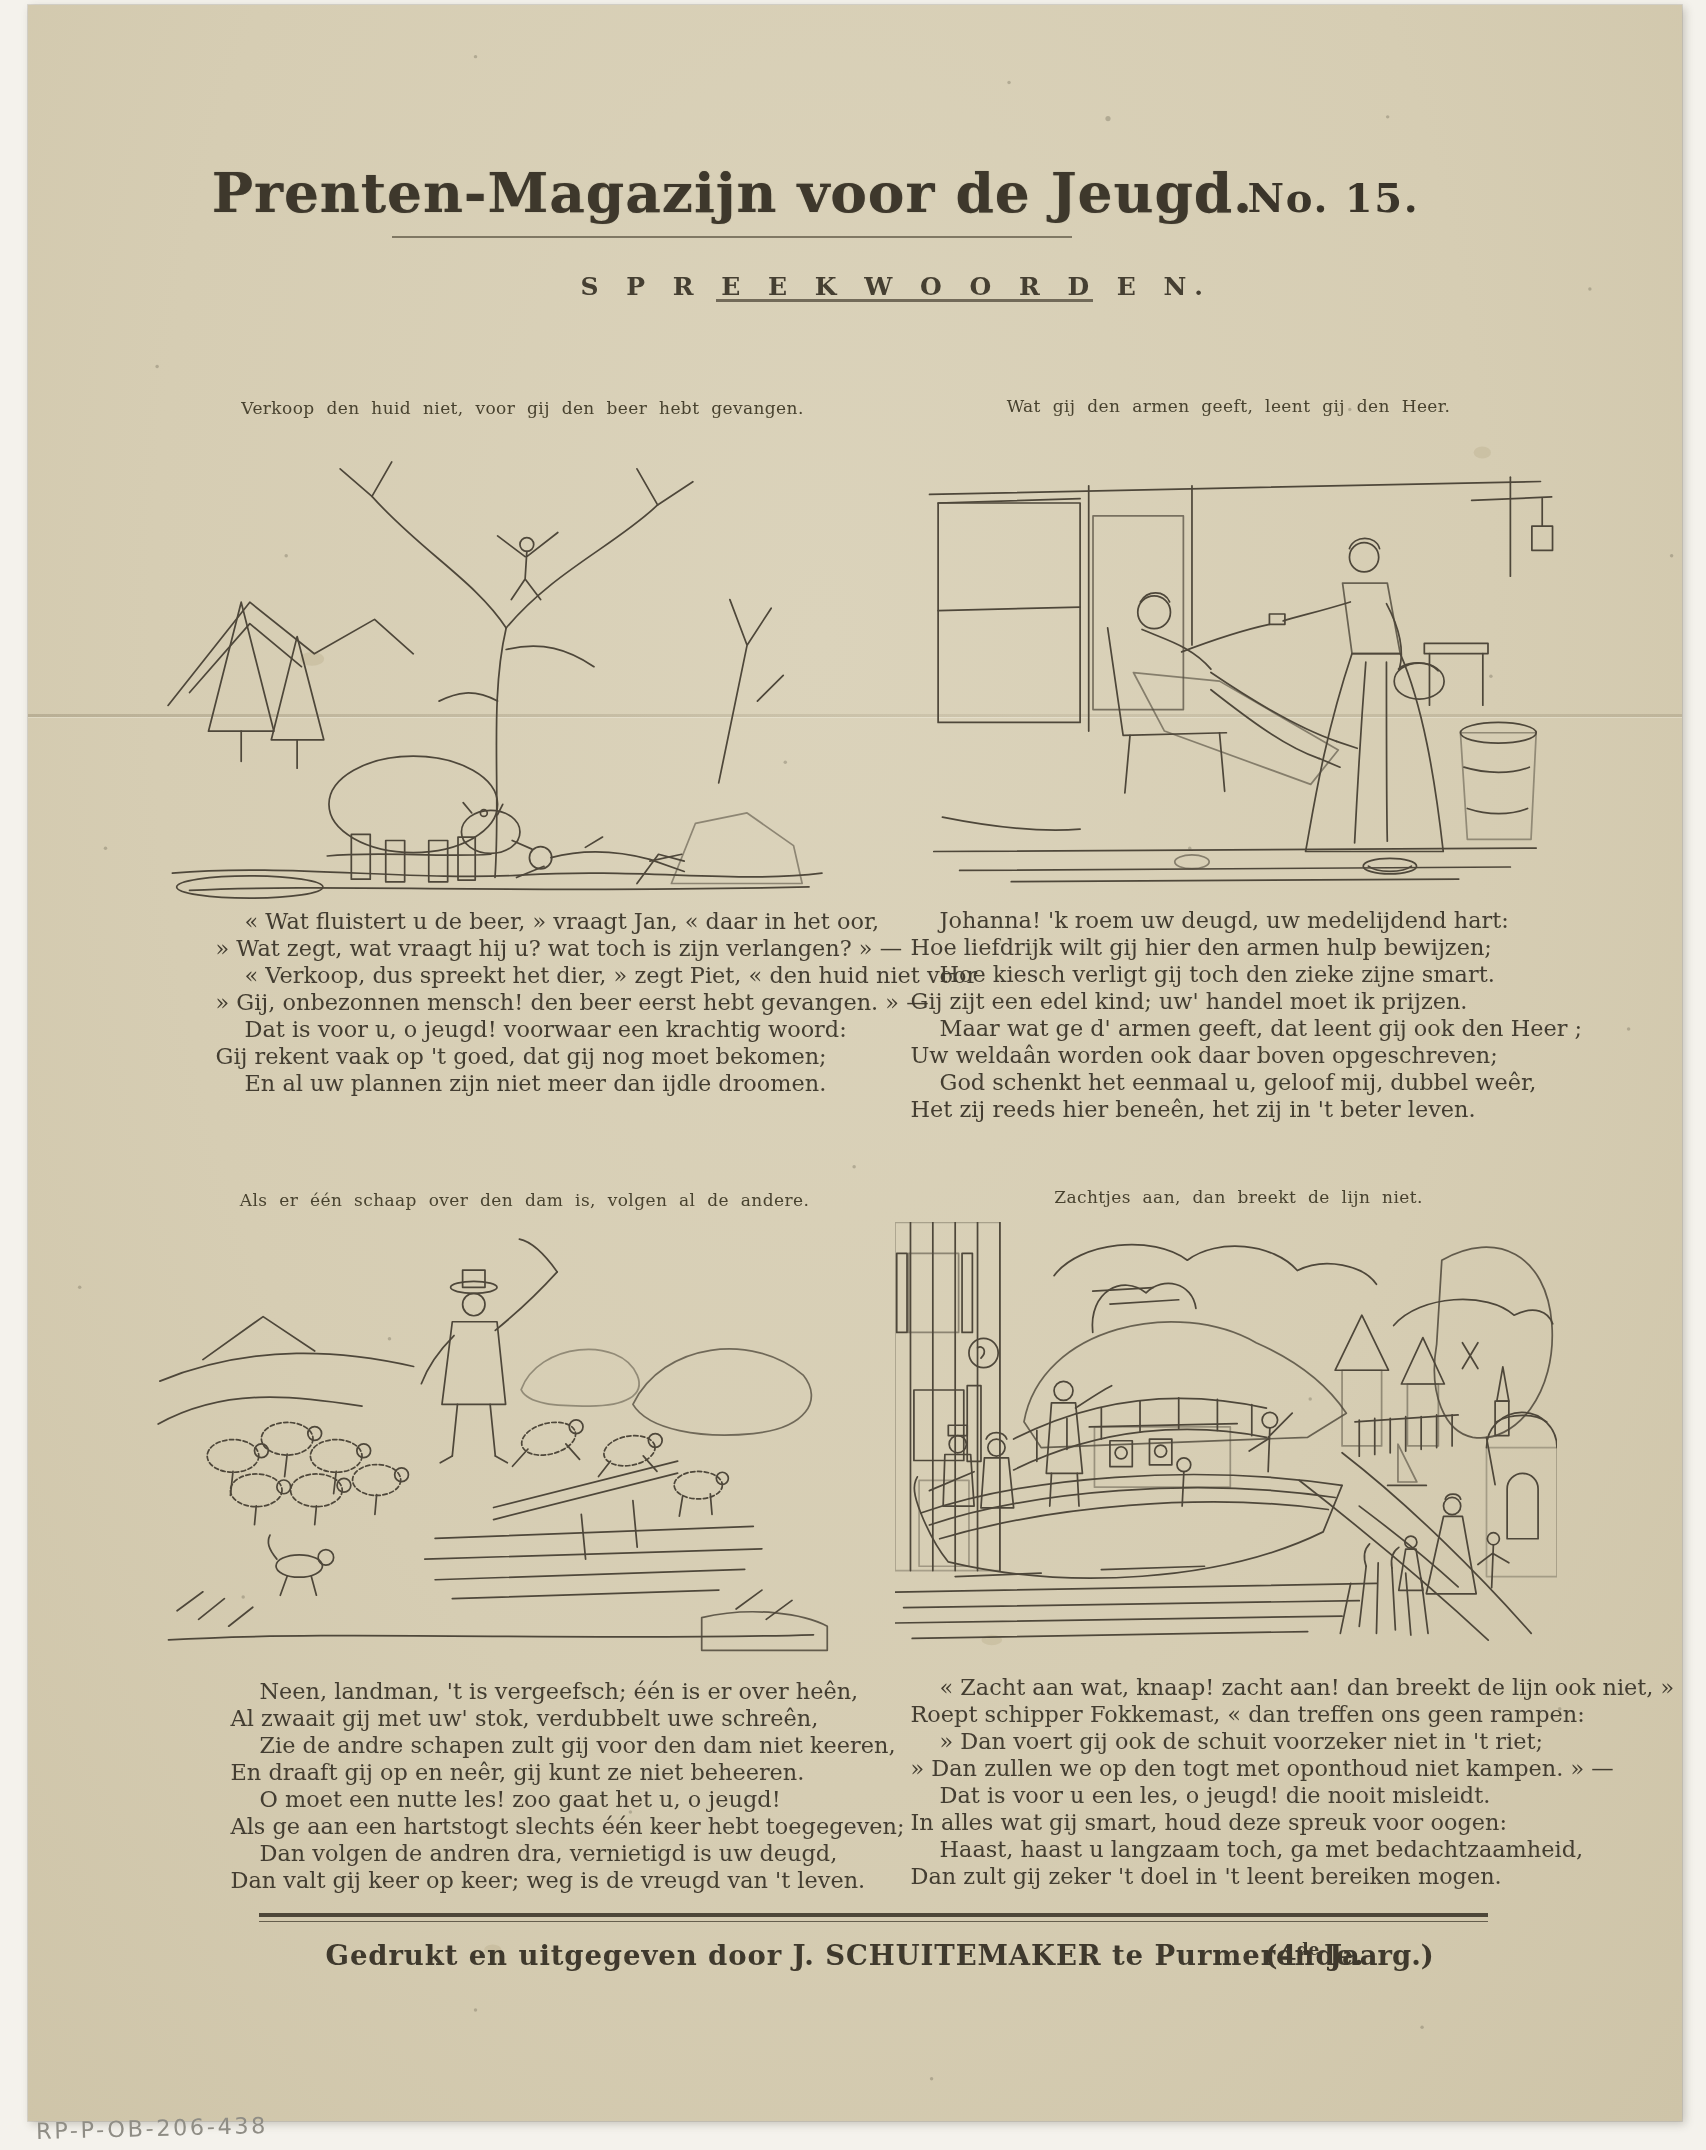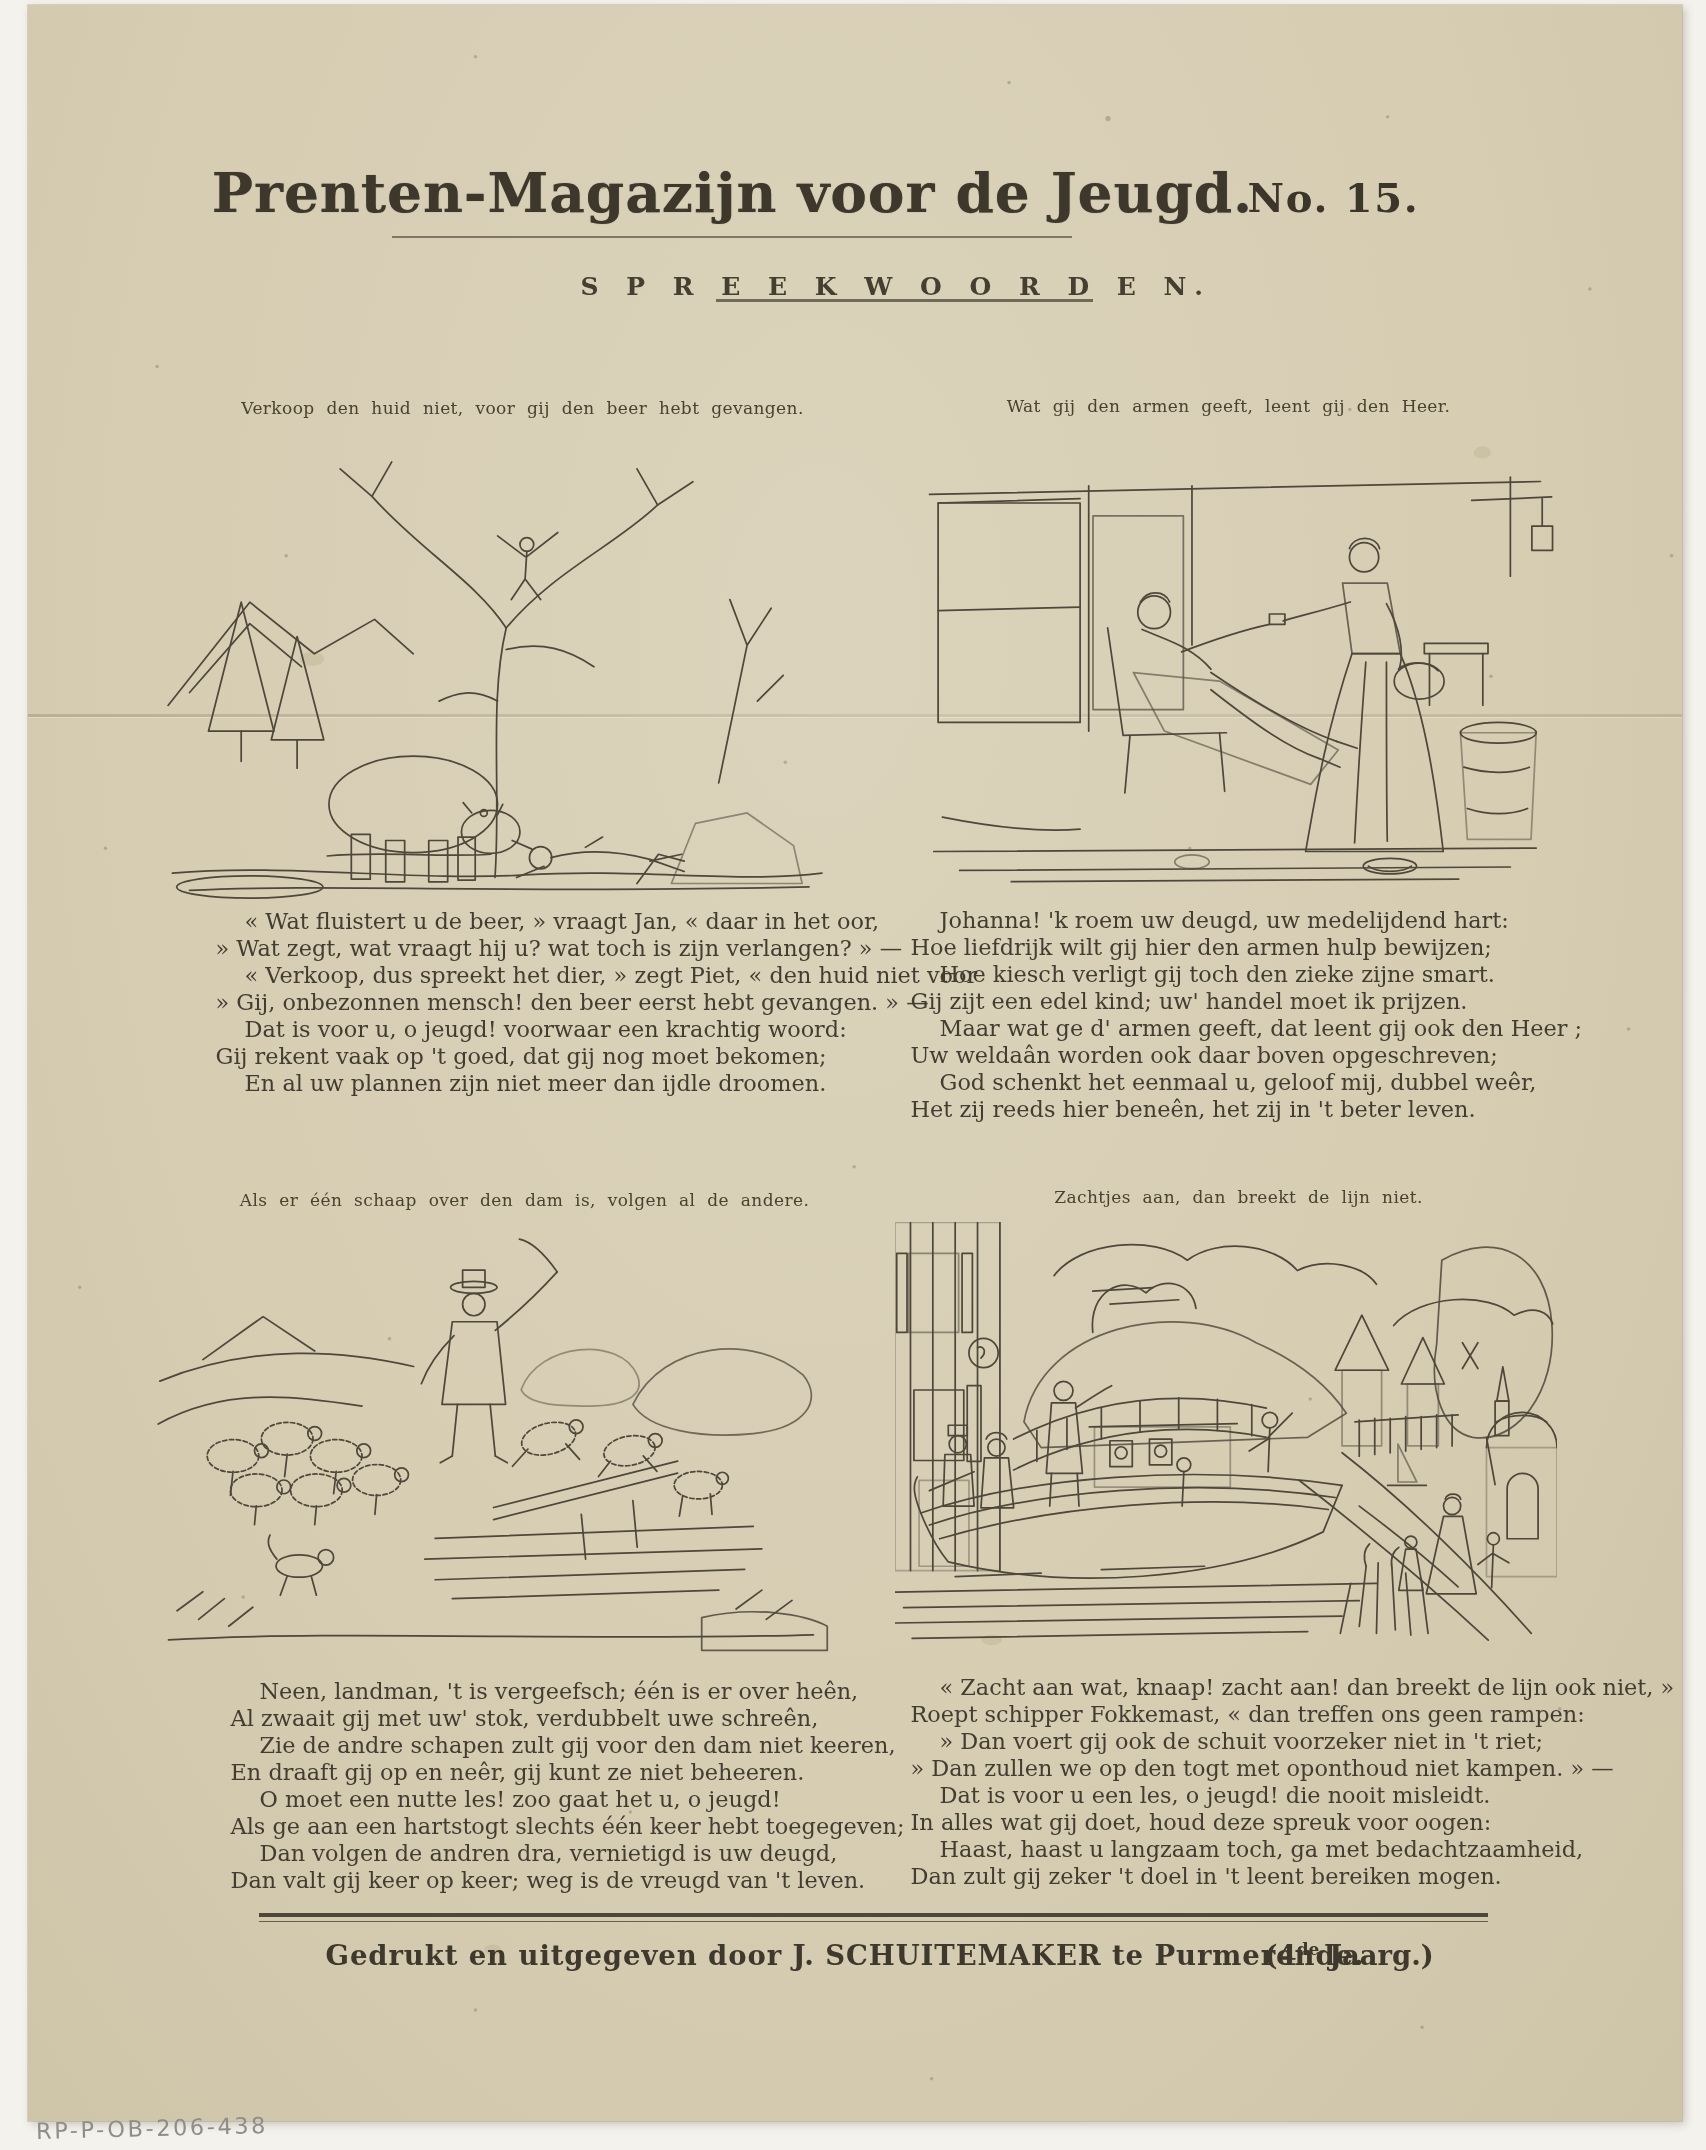--- a/index.html
+++ b/index.html
@@ -445,21 +445,21 @@
       <path d="M548,400 C544,388 546,380 552,374 M578,402 C576,390 580,382 586,378" stroke-width="1.6"></path>
     </svg>
   </div>
 
   <div class="verse" style="left:883px;top:1669px">
     <div class="vl">« Zacht aan wat, knaap! zacht aan! dan breekt de lijn ook niet, »</div>
     <div class="vl">Roept schipper Fokkemast, « dan treffen ons geen rampen:</div>
     <div class="vl">» Dan voert gij ook de schuit voorzeker niet in 't riet;</div>
     <div class="vl">» Dan zullen we op den togt met oponthoud niet kampen. » —</div>
     <div class="vl">Dat is voor u een les, o jeugd! die nooit misleidt.</div>
-    <div class="vl">In alles wat gij doet, houd deze spreuk voor oogen:</div>
+    <div class="vl">In alles wat gij smart, houd deze spreuk voor oogen:</div>
     <div class="vl">Haast, haast u langzaam toch, ga met bedachtzaamheid,</div>
     <div class="vl">Dan zult gij zeker 't doel in 't leent bereiken mogen.</div>
   </div>
 
   <div class="footer-rule"></div>
   <div class="imprint">Gedrukt en uitgegeven door J. SCHUITEMAKER te Purmerende.</div>
   <div class="volume"><span>(4</span><sup>de</sup><span> Jaarg.)</span></div>
 
 </div>
 

